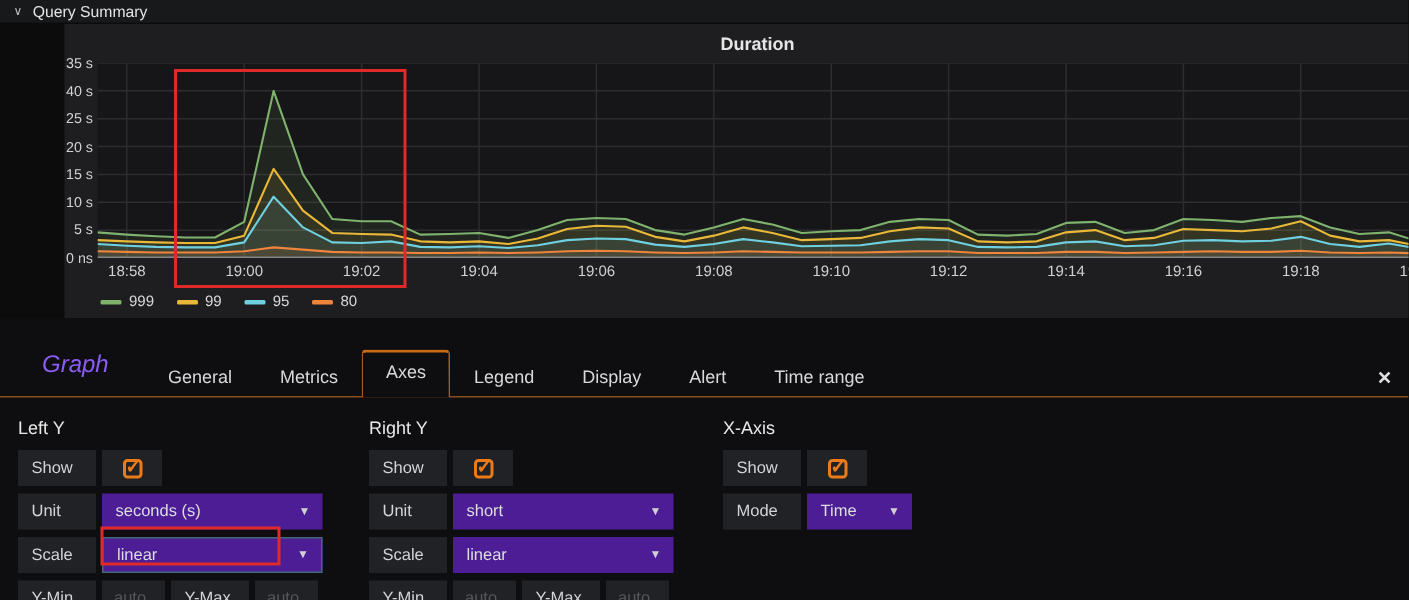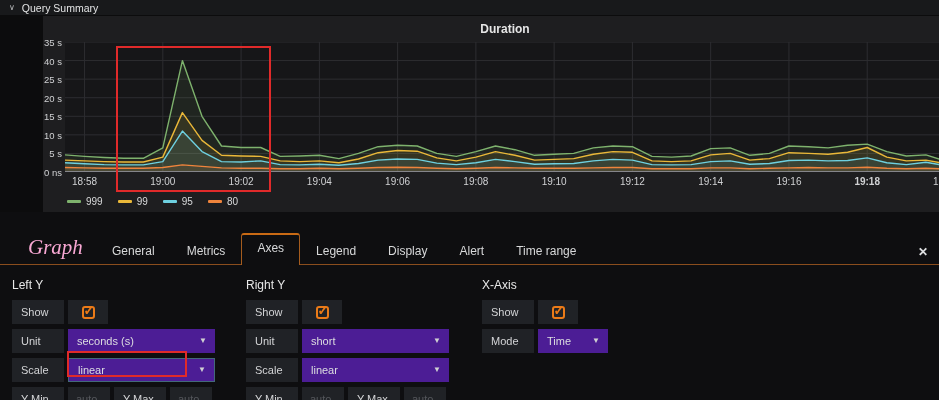--- a/index.html
+++ b/index.html
@@ -30,22 +30,22 @@
   .legend-item { display:flex; align-items:center; gap:5px; cursor:pointer; }
   .legend-swatch { width:14px; height:3px; border-radius:1px; }
   .legend-label { font-size:10px; color:#d8d9da; }
   .hl-chart { position:absolute; left:73px; top:30px; width:155px; height:146px;
     border:2px solid #e02a2a; pointer-events:none; }
 
   
   .editor { position:absolute; left:0; top:212px; width:939px; height:188px; background:#0e0e10; }
   .editor-header { position:absolute; top:15px; left:0; width:939px; height:38px;
     border-bottom:1px solid #8a4d1d; }
-  .graph-title { position:absolute; left:28px; top:8px; font-size:21px; font-style:italic;
-    color:#f9a8d4; font-family:Liberation Serif, serif; }
+  .graph-title { position:absolute; left:28px; top:8px; font-size:16px; font-style:italic;
+    color:#8b5cf6; font-family:Liberation Sans, sans-serif; }
   .tabs { position:absolute; left:96px; top:0; height:38px; display:flex; align-items:flex-end; }
   .tab { padding:7px 15px 6px; font-size:12px; color:#d8d9da; cursor:pointer;
     border:1px solid transparent; border-bottom:none; margin-bottom:1px; }
   .tab.active { background:#0e0e10; border-color:#a55c1e; border-top:2px solid #c96a14;
     border-radius:3px 3px 0 0; padding-top:6px; margin-bottom:0; height:32px; }
   .close-btn { position:absolute; right:11px; top:19px; font-size:12px; font-weight:bold;
     color:#dfe0e2; cursor:pointer; line-height:1; }
 
   .section { position:absolute; top:66px; width:230px; }
   .sec-left  { left:12px; }
@@ -125,21 +125,21 @@
       <div class="xlab" style="left: 19.5662px;">18:58</div>
       <div class="xlab" style="left: 97.8308px; text-align: center;">19:00</div>
       <div class="xlab" style="left: 176.095px;">19:02</div>
       <div class="xlab" style="left: 254.36px;">19:04</div>
       <div class="xlab" style="left: 332.625px;">19:06</div>
       <div class="xlab" style="left: 410.889px;">19:08</div>
       <div class="xlab" style="left: 489.154px; text-align: center;">19:10</div>
       <div class="xlab" style="left: 567.419px;">19:12</div>
       <div class="xlab" style="left: 645.683px;">19:14</div>
       <div class="xlab" style="left: 723.948px;">19:16</div>
-      <div class="xlab" style="left: 802.213px; font-weight: bold;">19:18</div>
+      <div class="xlab" style="left: 802.213px;">19:18</div>
       <div class="xlab" style="left: 880.477px;">19:20</div>
     </div>
   <div id="legend">
       <div class="legend-item">
         <span class="legend-swatch" style="background: rgb(126, 178, 109);"></span>
         <span class="legend-label">999</span>
       </div>
       <div class="legend-item">
         <span class="legend-swatch" style="background: rgb(234, 184, 57);"></span>
         <span class="legend-label">99</span>

